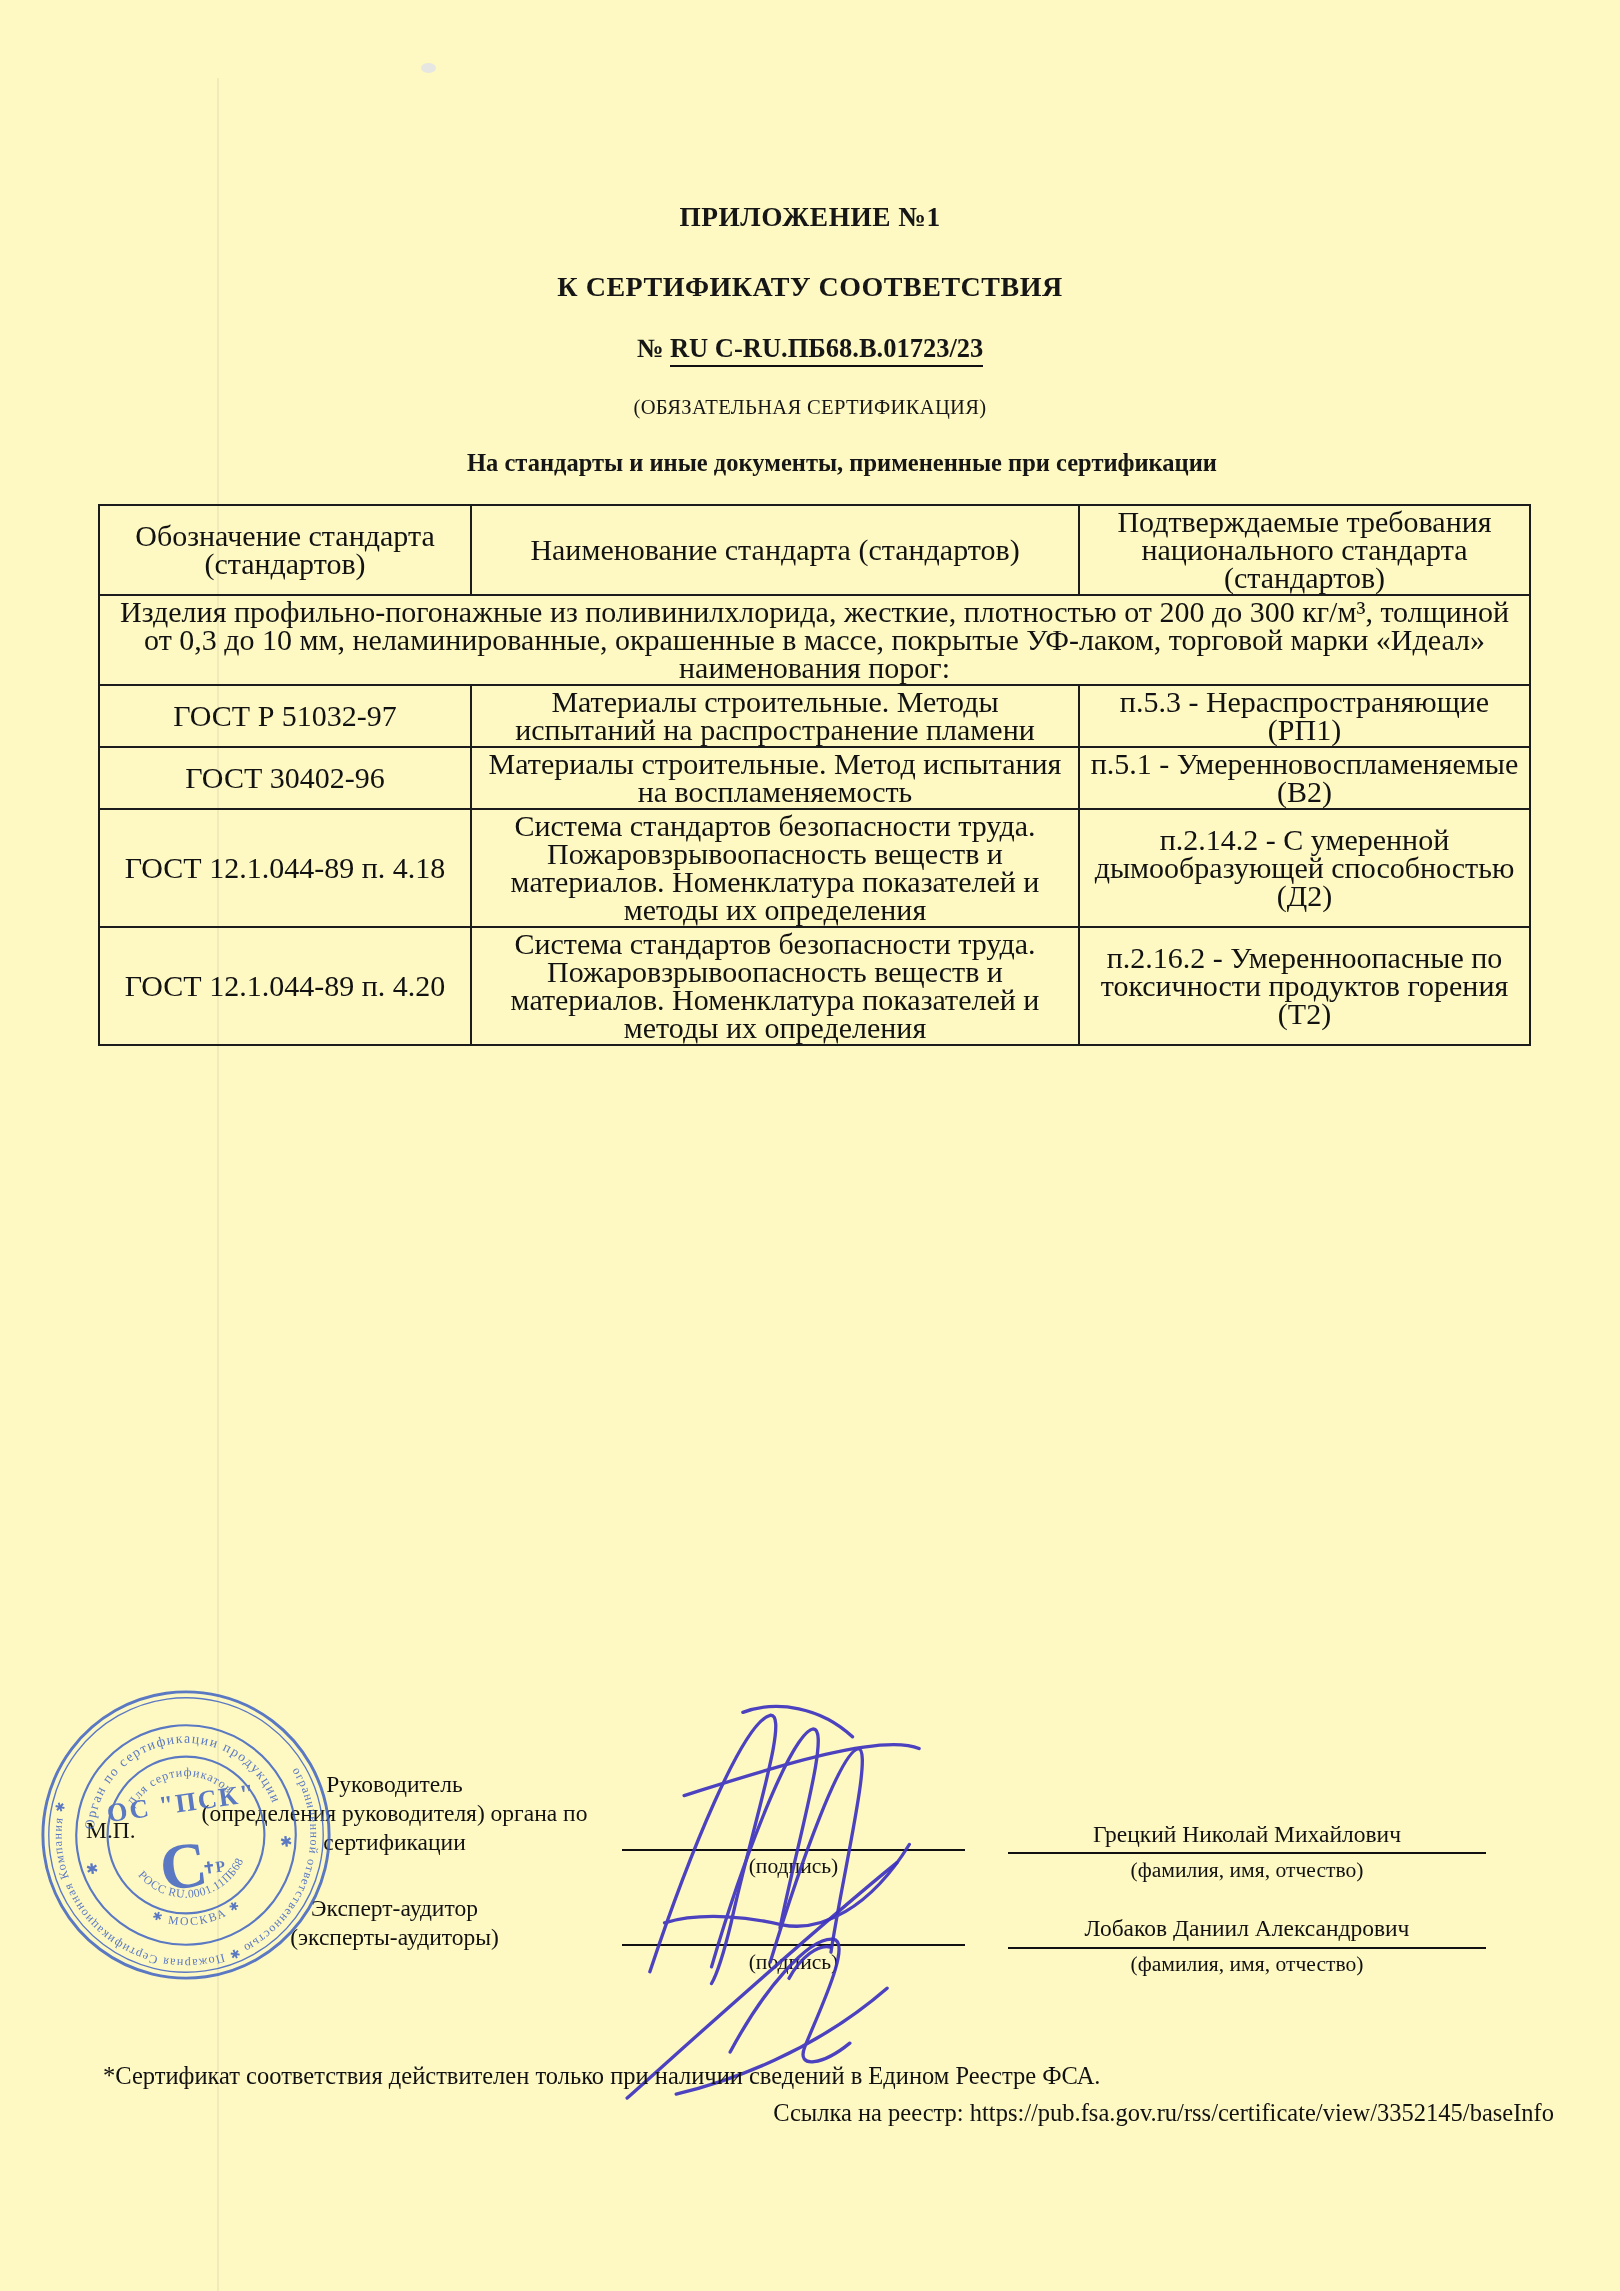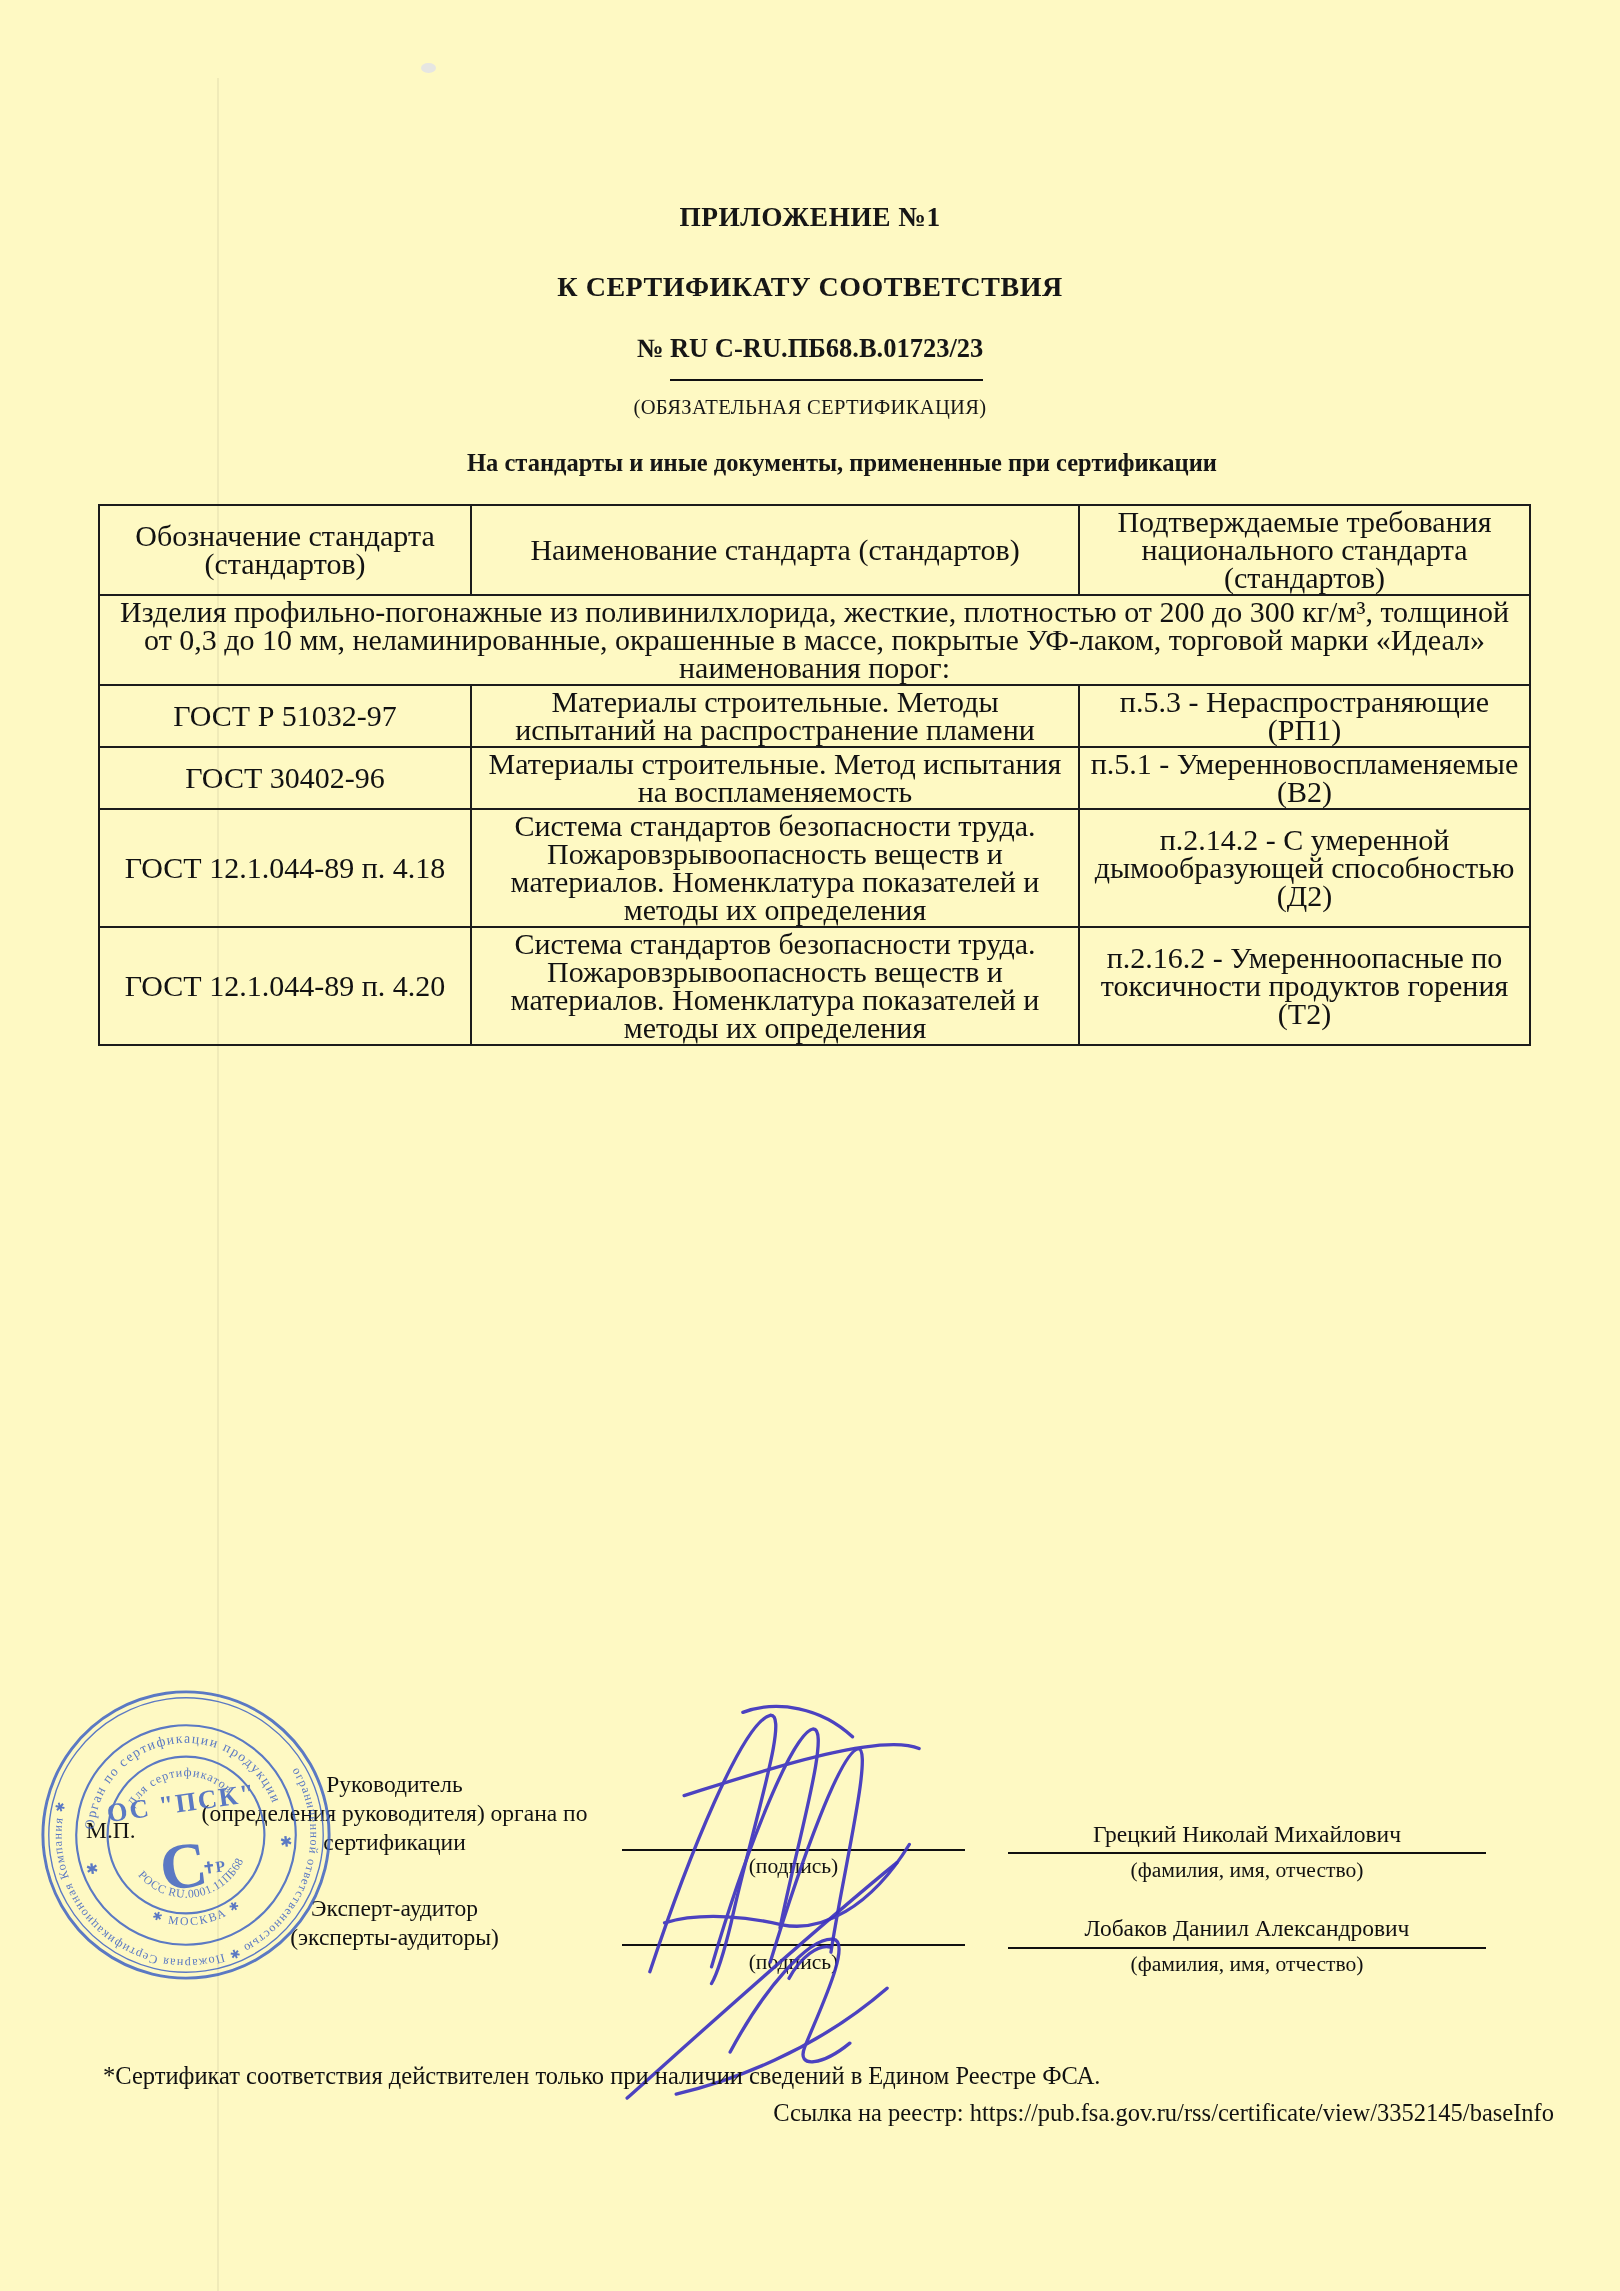--- a/index.html
+++ b/index.html
@@ -11,21 +11,21 @@
     color:#161616;
     overflow:hidden;
   }
   .abs{position:absolute;}
   .center{text-align:center;}
   
   .h-title{left:0;width:1620px;font-weight:bold;}
   .t1{top:202px;font-size:27.4px;letter-spacing:0.5px;}
   .t2{top:271px;font-size:28px;letter-spacing:0.5px;}
   .t3{top:333px;font-size:26.5px;}
-  .t3 .cert-num{border-bottom:2.9px solid #111;padding-bottom:16px;}
+  .t3 .cert-num{border-bottom:2.9px solid #111;padding-bottom:2px;}
   .t4{top:396px;font-size:20.6px;font-weight:normal;letter-spacing:0.3px;}
   .t5{top:449px;font-size:24.5px;margin-left:32px;}
   
   .tbl-wrap{left:98px;top:504px;width:1431px;}
   table.std{border-collapse:collapse;width:1431px;table-layout:fixed;
             font-size:30px;line-height:28px;color:#121212;}
   table.std td,table.std th{border:2px solid #1c1c1c;text-align:center;
             vertical-align:middle;font-weight:normal;padding:2px 9.8px;}
   table.std{border:2.9px solid #1c1c1c;}
   tr.hdr{height:64px;}

